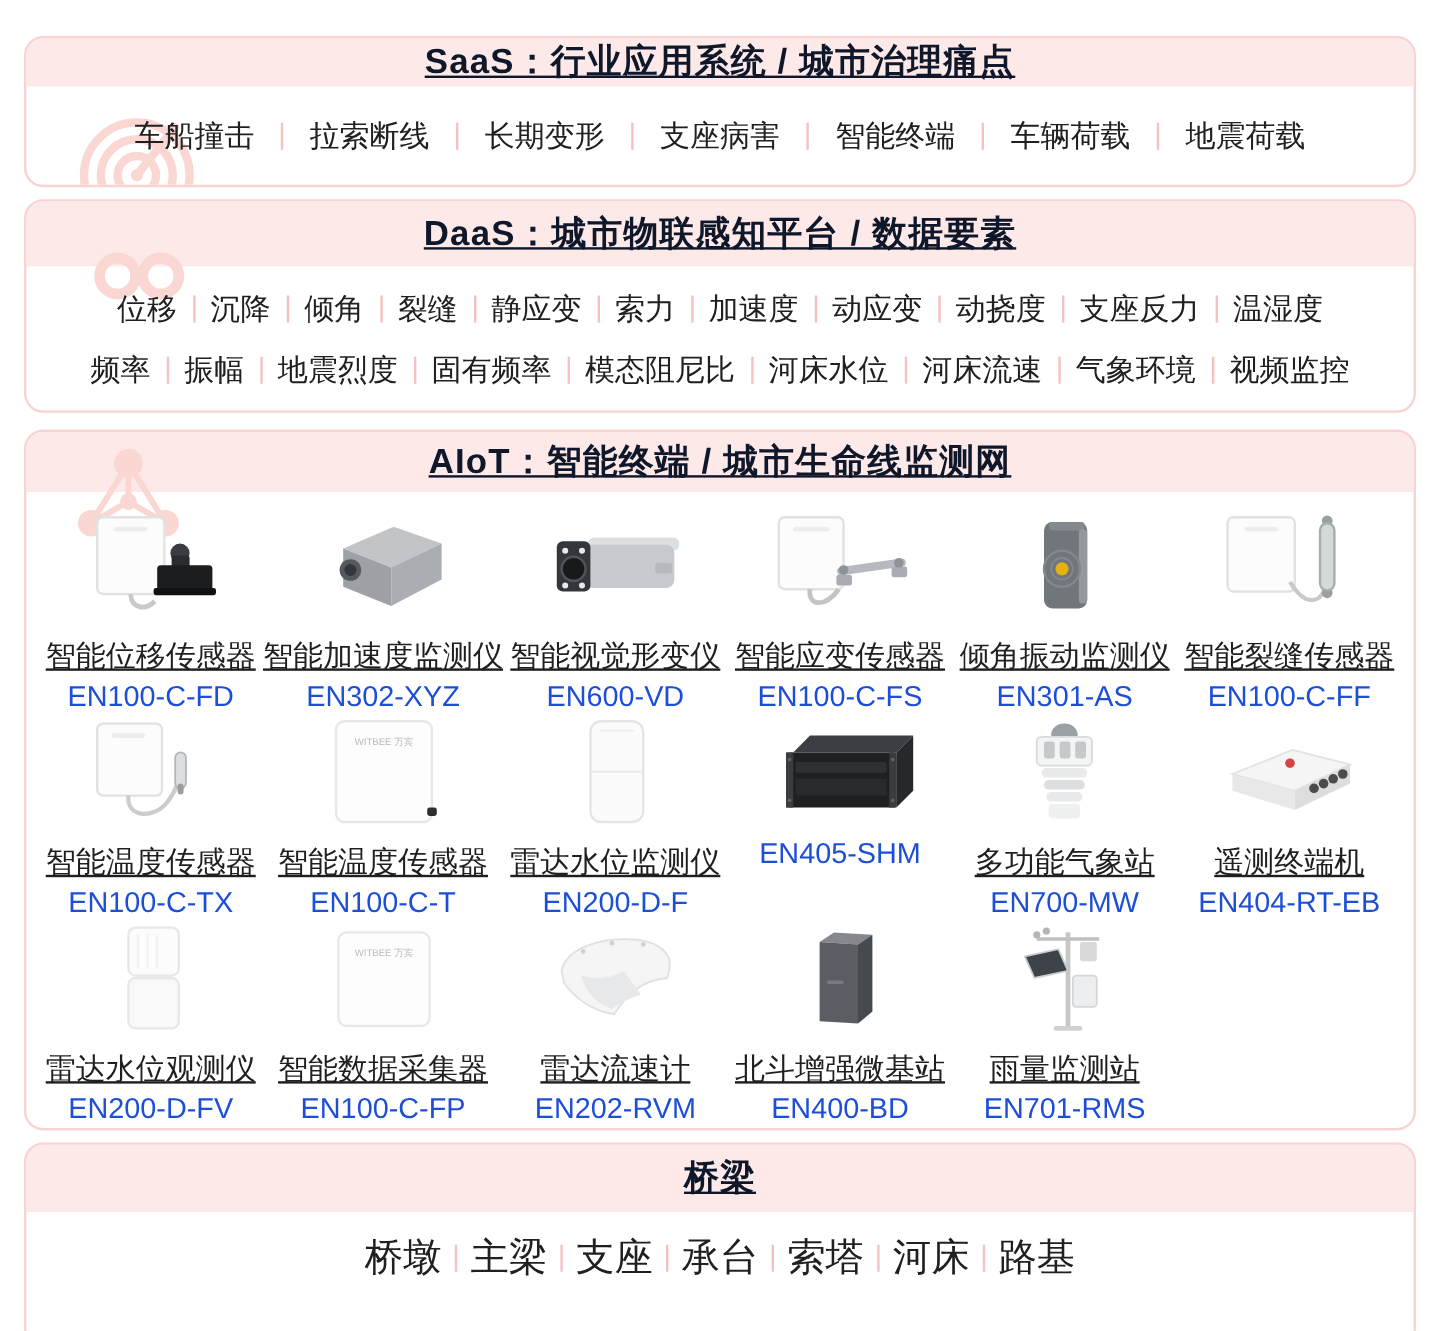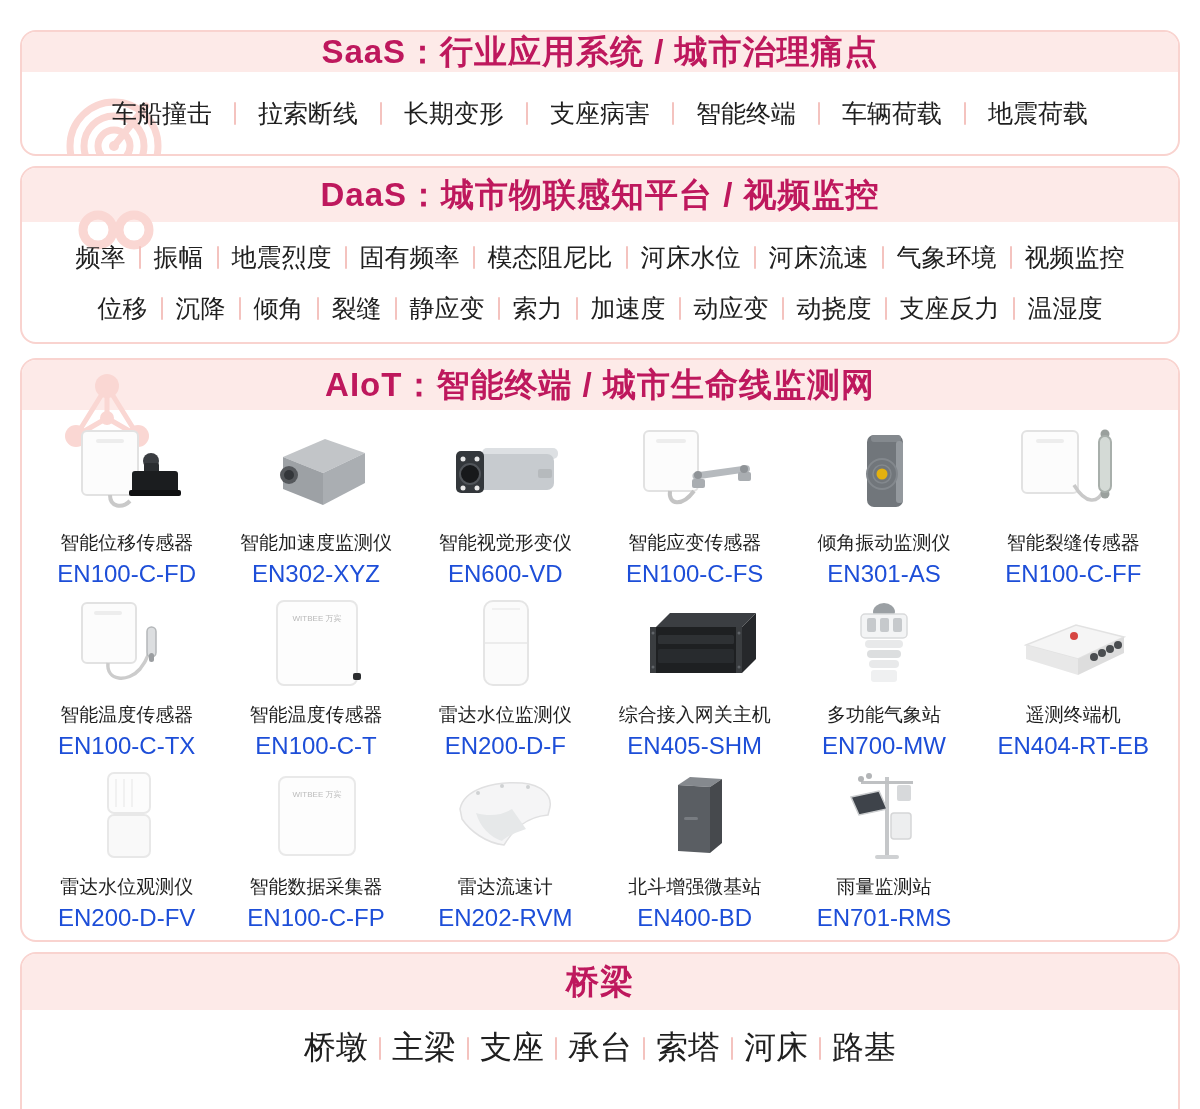--- a/index.html
+++ b/index.html
@@ -1,21 +1,21 @@
 <!DOCTYPE html>
 <html><head>
 <meta charset="utf-8">
 <style>
   html,body{margin:0;padding:0;background:#ffffff;}
   body{width:1200px;height:1109px;font-family:"Liberation Sans",sans-serif;overflow:hidden;}
   .page{box-sizing:border-box;width:1200px;height:1109px;padding-top:30px;}
   .section{position:relative;box-sizing:border-box;margin:0 20px 10px;border:2px solid #f9d3cf;
            border-radius:16px;overflow:hidden;background:#ffffff;}
   .band{position:relative;z-index:1;background:#fdeae8;display:flex;align-items:center;justify-content:center;}
-  .title{margin:0;color:#be185d;font-weight:bold;font-size:33px;letter-spacing:1px;position:relative;z-index:3;}
+  .title{margin:0;color:#0f172a;font-weight:bold;font-size:29px;letter-spacing:1px;position:relative;z-index:3;text-decoration:underline;}
   .content{position:relative;z-index:2;display:flex;flex-direction:column;justify-content:space-evenly;}
   .tags{display:flex;align-items:center;justify-content:center;font-size:25px;color:#202020;}
   .tag{white-space:nowrap;}
   .tags-wide .tag{padding:0 22px;text-align:right;}
   .tags-mid .tag{padding:0 13px;}
   .tags-narrow .tag{padding:0 11px;font-size:32px;}
   .tag-divider{width:2px;height:23px;background:#f4c3bf;border-radius:1px;flex:0 0 auto;}
   .wm{position:absolute;z-index:2;pointer-events:none;}
 
   #saas{height:126px;}
@@ -24,21 +24,21 @@
 
   #daas{height:178px;margin-bottom:14px;}
   #daas .band{height:54px;}
   #daas .content{height:118px;padding:2px 0;}
 
   #aiot{height:584px;}
   #aiot .band{height:50px;}
   .grid{position:relative;z-index:2;display:grid;grid-template-columns:repeat(6,1fr);padding:16px 10px 0;}
   .cell{display:flex;flex-direction:column;align-items:center;height:172px;}
   .pimg{height:96px;display:flex;align-items:flex-end;justify-content:center;}
-  .pname{font-size:19px;color:#1f1f1f;margin-top:8px;white-space:nowrap;}
+  .pname{font-size:25px;color:#1f1f1f;margin-top:8px;white-space:nowrap;text-decoration:underline;}
   .pmodel{font-size:24px;color:#1d4ed8;margin-top:4px;white-space:nowrap;}
 
   #bridge{height:177px;margin-top:10px;margin-bottom:0;}
   #bridge .band{height:56px;}
   #bridge .content{height:76px;}
 </style>
 </head>
 <body>
 
 <div class="page">
@@ -72,64 +72,64 @@
         </div>
     </div>
   </section>
 
   <section class="section" id="daas">
     <svg class="wm" style="left:46px;top:36px;" width="104" height="52" viewBox="0 0 104 52">
       <circle cx="30" cy="26" r="15" fill="none" stroke="#fad7d3" stroke-width="9"></circle>
       <circle cx="66" cy="26" r="15" fill="none" stroke="#fad7d3" stroke-width="9"></circle>
     </svg>
     <div class="band">
-      <h2 class="title">DaaS：城市物联感知平台 / 视频监控</h2>
+      <h2 class="title">DaaS：城市物联感知平台 / 数据要素</h2>
     </div>
     <div class="content">
       <div class="tags tags-mid">
+          <span class="tag">位移</span>
+          <span class="tag-divider"></span>
+          <span class="tag">沉降</span>
+          <span class="tag-divider"></span>
+          <span class="tag">倾角</span>
+          <span class="tag-divider"></span>
+          <span class="tag">裂缝</span>
+          <span class="tag-divider"></span>
+          <span class="tag">静应变</span>
+          <span class="tag-divider"></span>
+          <span class="tag">索力</span>
+          <span class="tag-divider"></span>
+          <span class="tag">加速度</span>
+          <span class="tag-divider"></span>
+          <span class="tag">动应变</span>
+          <span class="tag-divider"></span>
+          <span class="tag">动挠度</span>
+          <span class="tag-divider"></span>
+          <span class="tag">支座反力</span>
+          <span class="tag-divider"></span>
+          <span class="tag">温湿度</span>
+        </div>
+      <div class="tags tags-mid">
           <span class="tag">频率</span>
           <span class="tag-divider"></span>
           <span class="tag">振幅</span>
           <span class="tag-divider"></span>
           <span class="tag">地震烈度</span>
           <span class="tag-divider"></span>
           <span class="tag">固有频率</span>
           <span class="tag-divider"></span>
           <span class="tag">模态阻尼比</span>
           <span class="tag-divider"></span>
           <span class="tag">河床水位</span>
           <span class="tag-divider"></span>
           <span class="tag">河床流速</span>
           <span class="tag-divider"></span>
           <span class="tag">气象环境</span>
           <span class="tag-divider"></span>
           <span class="tag">视频监控</span>
-        </div>
-      <div class="tags tags-mid">
-          <span class="tag">位移</span>
-          <span class="tag-divider"></span>
-          <span class="tag">沉降</span>
-          <span class="tag-divider"></span>
-          <span class="tag">倾角</span>
-          <span class="tag-divider"></span>
-          <span class="tag">裂缝</span>
-          <span class="tag-divider"></span>
-          <span class="tag">静应变</span>
-          <span class="tag-divider"></span>
-          <span class="tag">索力</span>
-          <span class="tag-divider"></span>
-          <span class="tag">加速度</span>
-          <span class="tag-divider"></span>
-          <span class="tag">动应变</span>
-          <span class="tag-divider"></span>
-          <span class="tag">动挠度</span>
-          <span class="tag-divider"></span>
-          <span class="tag">支座反力</span>
-          <span class="tag-divider"></span>
-          <span class="tag">温湿度</span>
         </div>
     </div>
   </section>
 
   <section class="section" id="aiot">
     <svg class="wm" style="left:42px;top:14px;" width="86" height="76" viewBox="0 0 86 76">
       <path d="M43,12 L12,62 M43,12 L74,62 M12,62 L74,62 M43,12 L43,44 M12,62 L43,44 M74,62 L43,44" stroke="#fad7d3" stroke-width="5" fill="none"></path>
       <circle cx="43" cy="12" r="12" fill="#fad7d3"></circle>
       <circle cx="12" cy="62" r="11" fill="#fad7d3"></circle>
       <circle cx="74" cy="62" r="11" fill="#fad7d3"></circle>
@@ -284,21 +284,20 @@
             <rect x="38" y="36" width="76" height="9" rx="1.5" fill="#2e3134"></rect>
             <rect x="38" y="50" width="76" height="14" rx="1.5" fill="#282b2e"></rect>
             <rect x="30" y="28" width="6" height="46" fill="#3a3d40"></rect>
             <rect x="116" y="28" width="6" height="46" fill="#3a3d40"></rect>
             <circle cx="33" cy="34" r="1.5" fill="#606468"></circle>
               <circle cx="33" cy="68" r="1.5" fill="#606468"></circle>
             <circle cx="119" cy="34" r="1.5" fill="#606468"></circle>
               <circle cx="119" cy="68" r="1.5" fill="#606468"></circle>
           </svg>
         </div>
-        <div class="pname">综合接入网关主机</div>
         <div class="pmodel">EN405-SHM</div>
       </div>
 
       <div class="cell">
         <div class="pimg">
           <svg width="150" height="95" viewBox="0 0 150 95">
             <ellipse cx="75" cy="13" rx="11" ry="9" fill="#9ba0a4"></ellipse>
             <rect x="52" y="15" width="46" height="24" rx="4" fill="#f3f4f5" stroke="#d9dadb" stroke-width="1.5"></rect>
             <rect x="58" y="19" width="9" height="14" rx="2" fill="#c6c9cc"></rect>
             <rect x="71" y="19" width="9" height="14" rx="2" fill="#c6c9cc"></rect>

